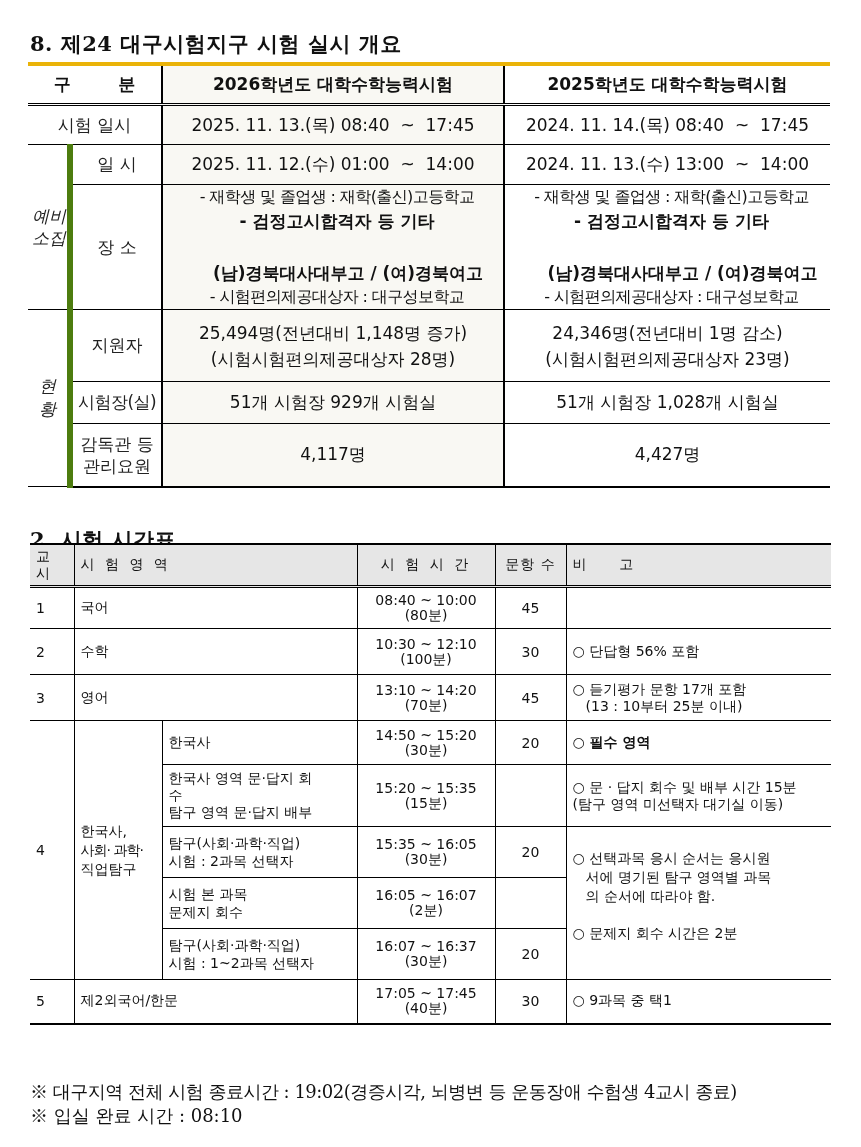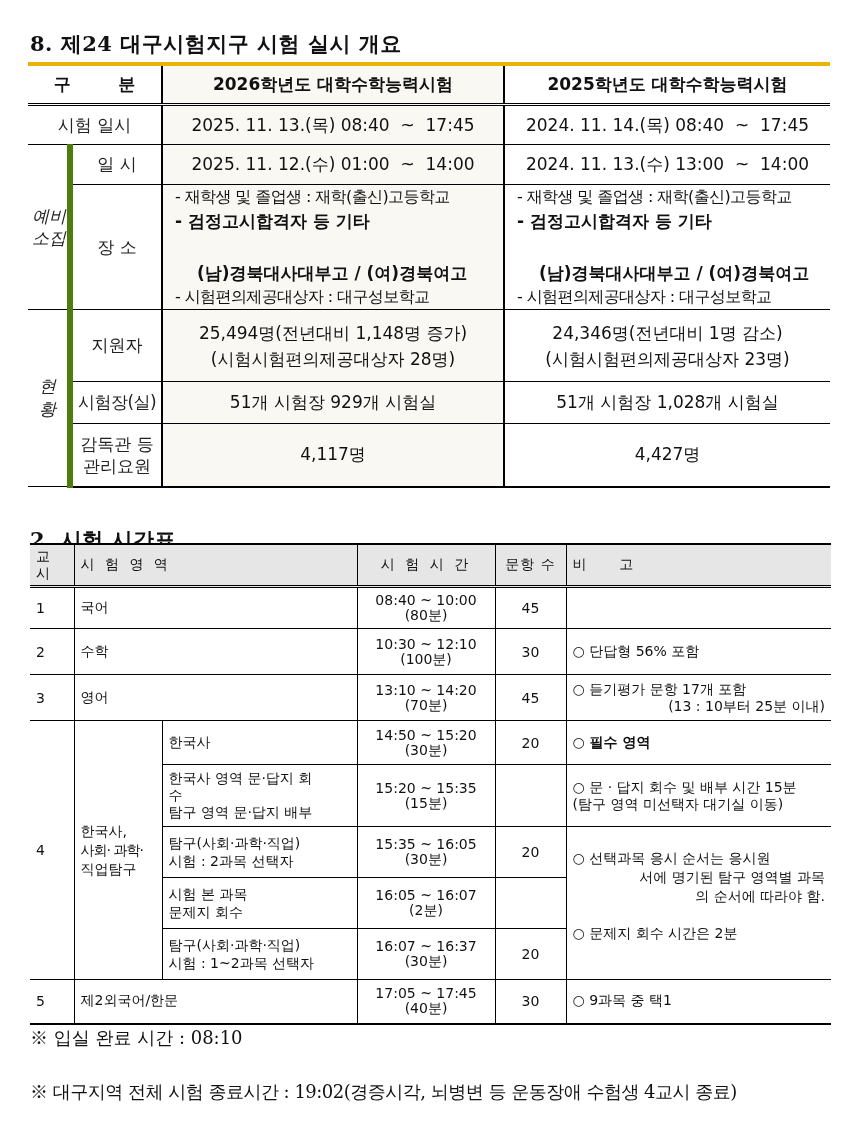--- a/index.html
+++ b/index.html
@@ -25,21 +25,21 @@
     border-top: 1px solid #000; border-bottom: 1px solid #000;
     text-align: center; vertical-align: middle; padding: 0 4px;
   }
   table.t1 tr.head td { height: 37px; font-weight: bold; }
   table.t1 tr.head { border-top: 4px solid #eab308; border-bottom: 3px double #000; }
   table.t1 tr.head td { border-bottom: 3px double #000; border-top: 2px solid #000; }
   table.t1 td.c-cur { background: #f9f8f3; border-left: 2px solid #000; border-right: 2px solid #000; }
   table.t1 td.lbl { color: #222; }
   table.t1 td.vline { border-right: 6px solid #4d7c0f; font-style: italic; }
   table.t1 tr.last td { border-bottom: 2px solid #000; }
-  table.t1 td.left { text-align: left; padding-left: 12px; line-height: 24px; }
+  table.t1 td.left { text-align: center; padding-left: 12px; line-height: 24px; }
   table.t1 .b { font-weight: bold; }
   table.t1 .ind { padding-left: 22px; display: block; margin-top: 28px; }
   table.t1 .small { font-size: 16px; letter-spacing: -0.6px; }
 
   
   table.t2 {
     position: absolute; left: 30px; top: 543px; width: 801px;
     border-collapse: collapse; table-layout: fixed;
     font-size: 14px;
   }
@@ -50,27 +50,27 @@
   table.t2 td.lastcol { border-right: none; }
   table.t2 tr.head td {
     background: #e6e6e6; height: 40px; border-top: 2px solid #000;
     border-bottom: 3px double #000; letter-spacing: 3px;
   }
   table.t2 td.center { text-align: center; }
   table.t2 td.time { text-align: center; line-height: 15px; font-size: 14px; }
   table.t2 .b { font-weight: bold; }
   table.t2 tr.last td { border-bottom: 2px solid #000; }
   table.t2 td.note { line-height: 17px; }
-  table.t2 .hang { padding-left: 13px; display: block; text-align: right; }
+  table.t2 .hang { padding-left: 13px; display: block; }
 
   .footnote {
     position: absolute; left: 30px; font-size: 18px;
     font-family: "DejaVu Serif", "Liberation Serif", serif;
   }
-  #fn1 { top: 1026px; }
+  #fn1 { top: 1104px; }
   #fn2 { top: 1080px; letter-spacing: -0.5px; }
 </style>
 </head>
 <body>
 
 <div id="title1" class="section-title">8. 제24 대구시험지구 시험 실시 개요</div>
 
 <table class="t1">
   <colgroup>
     <col style="width:42px">

